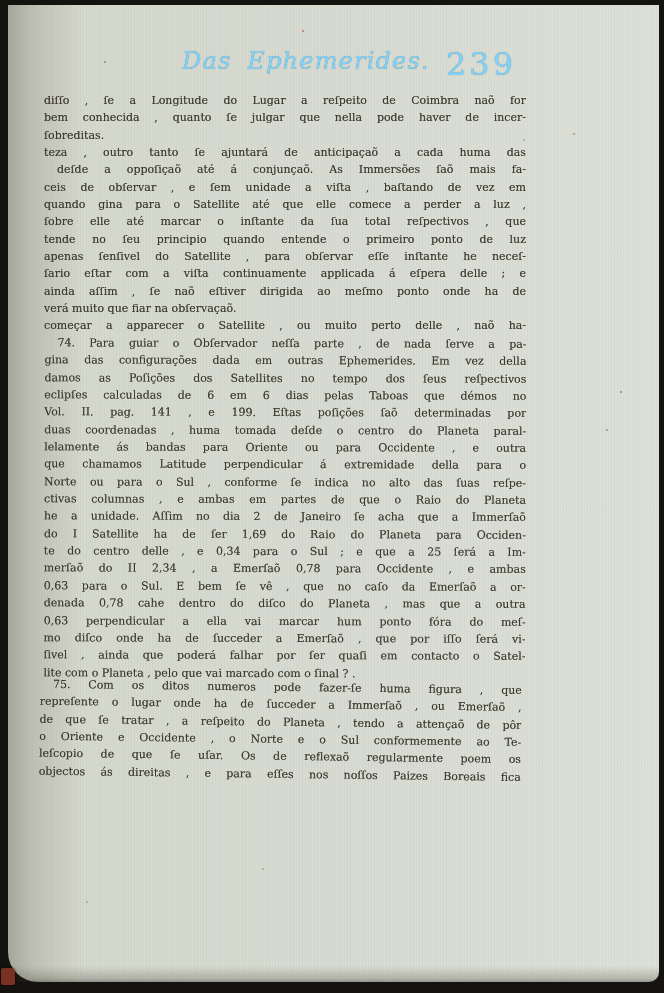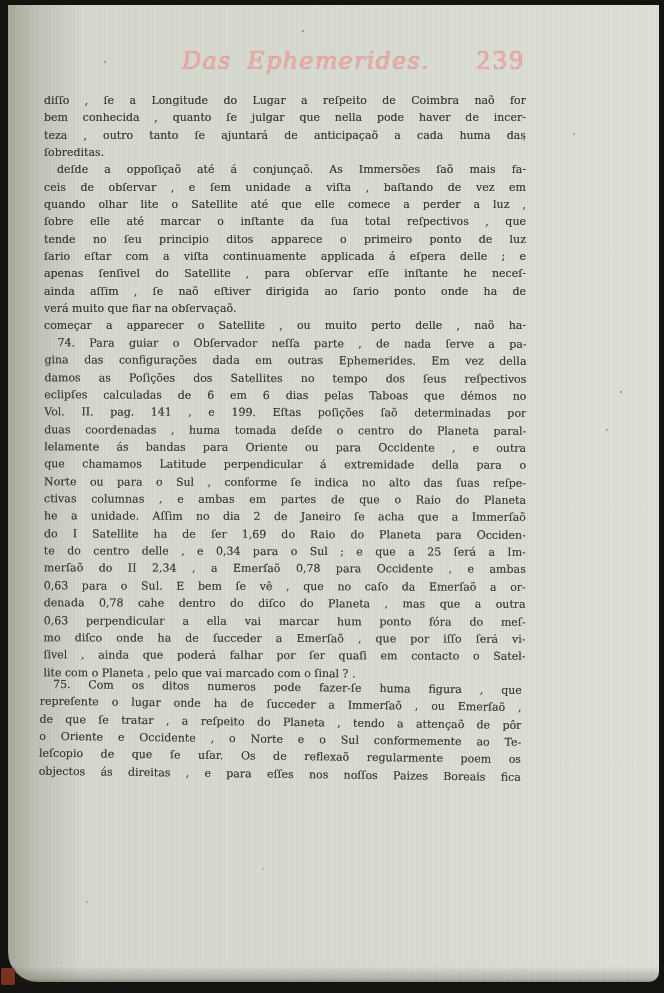--- a/index.html
+++ b/index.html
@@ -42,32 +42,31 @@
       573px 133px 0 0 rgba(150,80,45,.55),
       104px 61px 0 0 rgba(70,65,50,.5),
       620px 391px 0 0 rgba(70,65,50,.55),
       606px 429px 0 0 rgba(70,65,50,.45),
       523px 139px 0 0 rgba(90,85,70,.4),
       86px 901px 0 0 rgba(90,85,70,.4),
       262px 868px 0 0 rgba(90,85,70,.35);
   }
   .running-head{
     position:absolute;left:44px;top:47px;width:482px;height:34px;
-    color:#fca5a5;
+    color:#7dd3fc;
   }
   .head-title{
     position:absolute;left:138px;top:0;
     font-style:italic;font-size:24px;letter-spacing:1.2px;word-spacing:7px;
     text-shadow:0 0 0.7px rgba(51,48,42,.6);
   }
   .page-number{
-    position:absolute;right:0;top:-2px;
-    font-size:27px;letter-spacing:3px;
+    position:absolute;right:10px;top:-2px;
+    font-size:32px;letter-spacing:3px;
     text-shadow:0 0 0.8px rgba(51,48,42,.55);
-    font-family:Liberation Serif, serif;
   }
   .text-block{
     position:absolute;left:44px;top:92px;width:482px;
     font-size:11px;line-height:17.35px;
     color:#3d382f;
     text-shadow:0 0 0.6px rgba(61,56,47,.55);
   }
   .para{margin:0;}
   .para:nth-child(3){transform:rotate(.18deg);}
   .para:nth-child(4){transform:rotate(.75deg) translateX(-4px);transform-origin:100% 0;}
@@ -89,32 +88,32 @@
 
   <header class="running-head">
     <span class="head-title">Das Ephemerides.</span>
     <span class="page-number">239</span>
   </header>
 
   <main class="text-block" id="text-block">
       <div class="para">
         <div class="line">diſſo , ſe a Longitude do Lugar a reſpeito de Coimbra naõ for</div>
         <div class="line">bem conhecida , quanto ſe julgar que nella pode haver de incer-</div>
+        <div class="line ragged">ſobreditas.</div>
         <div class="line">teza , outro tanto ſe ajuntará de anticipaçaõ a cada huma das</div>
-        <div class="line ragged">ſobreditas.</div>
       </div>
       <div class="para indent">
         <div class="line">deſde a oppoſiçaõ até á conjunçaõ. As Immersões ſaõ mais fa-</div>
         <div class="line">ceis de obſervar , e ſem unidade a viſta , baſtando de vez em</div>
-        <div class="line">quando olhar lite o Satellite até que elle comece a perder a luz ,</div>
+        <div class="line">quando gina para o Satellite até que elle comece a perder a luz ,</div>
         <div class="line">ſobre elle até marcar o inſtante da ſua total reſpectivos , que</div>
-        <div class="line">tende no ſeu principio ditos apparece o primeiro ponto de luz</div>
+        <div class="line">tende no ſeu principio quando entende o primeiro ponto de luz</div>
+        <div class="line">apenas ſenſivel do Satellite , para obſervar eſſe inſtante he neceſ-</div>
         <div class="line">ſario eſtar com a viſta continuamente applicada á eſpera delle ; e</div>
-        <div class="line">apenas ſenſivel do Satellite , para obſervar eſſe inſtante he neceſ-</div>
-        <div class="line">ainda aſſim , ſe naõ eſtiver dirigida ao ſario ponto onde ha de</div>
+        <div class="line">ainda aſſim , ſe naõ eſtiver dirigida ao meſmo ponto onde ha de</div>
         <div class="line ragged">verá muito que fiar na obſervaçaõ.</div>
         <div class="line">começar a apparecer o Satellite , ou muito perto delle , naõ ha-</div>
       </div>
       <div class="para indent">
         <div class="line">74.  Para guiar o Obſervador neſſa parte , de nada ſerve a pa-</div>
         <div class="line">gina das configurações dada em outras Ephemerides. Em vez della</div>
         <div class="line">damos as Poſições dos Satellites no tempo dos ſeus reſpectivos</div>
         <div class="line">eclipſes calculadas de 6 em 6 dias pelas Taboas que démos no</div>
         <div class="line">Vol. II. pag. 141 , e 199. Eſtas poſições ſaõ determinadas por</div>
         <div class="line">duas coordenadas , huma tomada deſde o centro do Planeta paral-</div>

